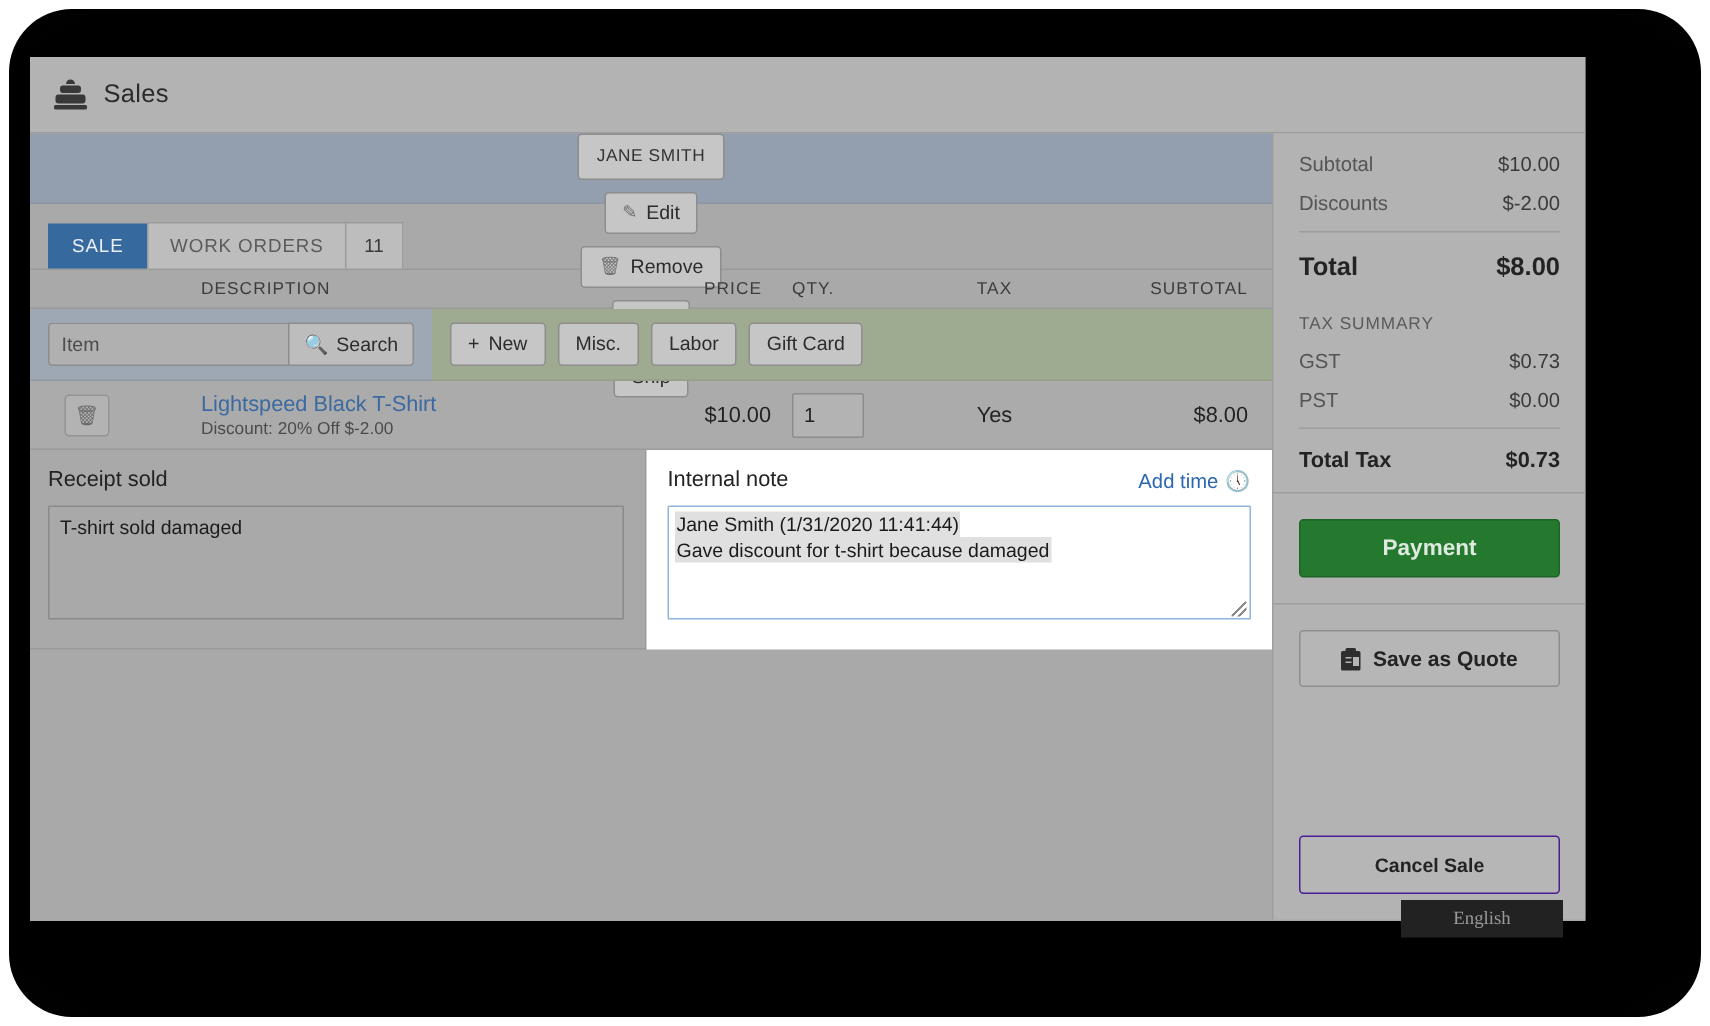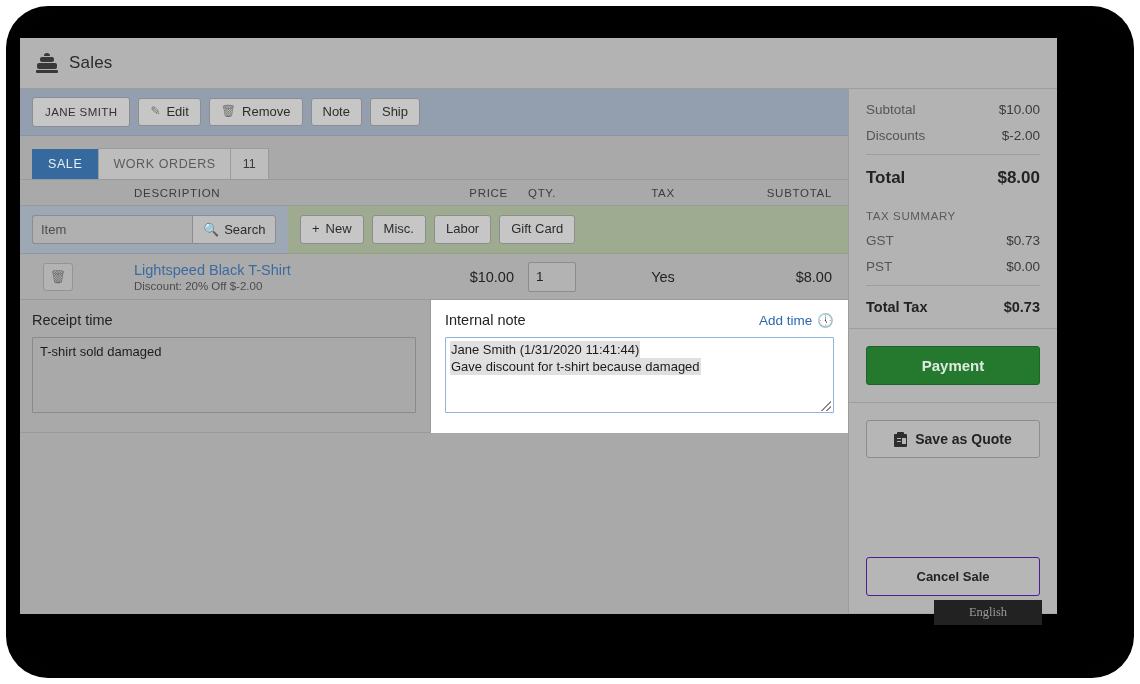--- a/index.html
+++ b/index.html
@@ -71,20 +71,21 @@
     border-left: 1px solid #9d9d9d;
     display: flex; flex-direction: column;
   }
 
   
   #custbar {
     height: 47px; background: #939eae;
     display: flex; align-items: center; gap: 8px;
     padding: 0 12px;
     border-bottom: 1px solid #8b95a5;
+    flex-direction: column;
   }
   .btn {
     background: #c6c6c6;
     border: 1px solid #8d8d8d;
     border-radius: 3px;
     color: #2c2c2c;
     font-size: 13px;
     padding: 6px 11px;
     display: inline-flex; align-items: center; gap: 6px;
     line-height: 1.1;
@@ -390,21 +391,21 @@
             <input class="qtybox" value="1" style="">
           </div>
           <div class="c-tax taxval">Yes</div>
           <div class="c-sub subval">$8.00</div>
         </div>
 
 
         <div id="notes">
           <div id="receipt">
             <div class="notehead">
-              <span class="notelabel">Receipt time</span>
+              <span class="notelabel">Receipt sold</span>
             </div>
             <textarea class="note receipt-ta" style="">T-shirt sold damaged</textarea>
           </div>
           <div id="internal">
             <div class="notehead">
               <span class="notelabel">Internal note</span>
               <span class="addtime">
                 <span>Add time</span>
                 <span>🕔</span>
               </span>

